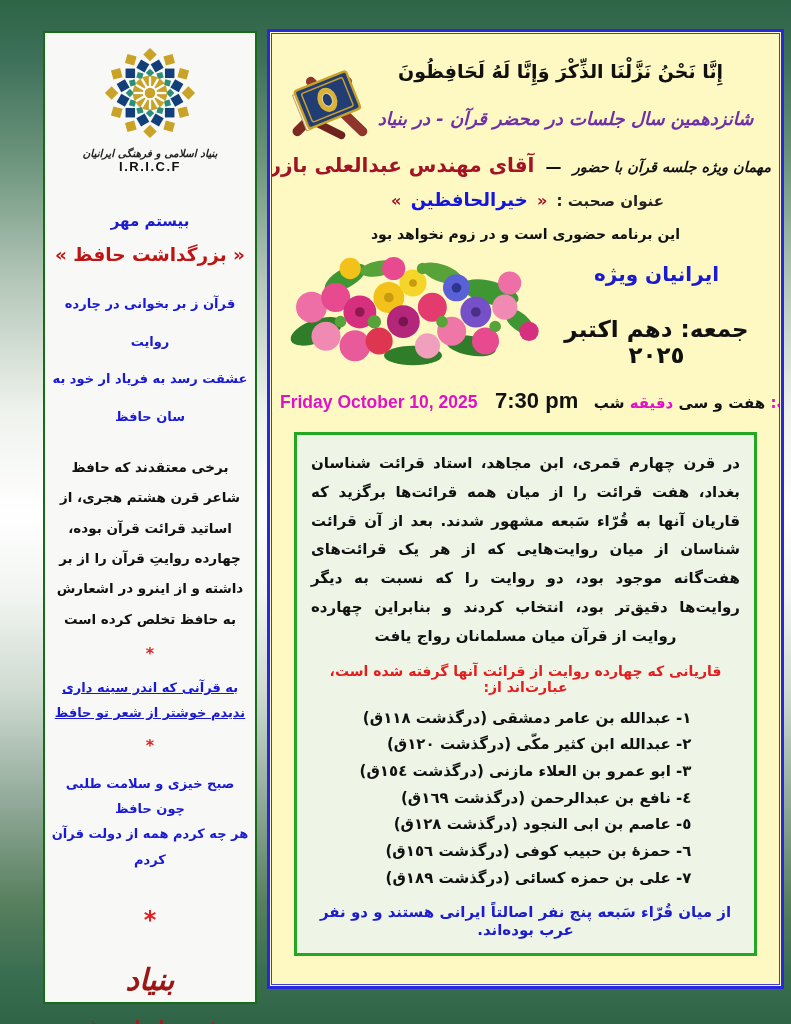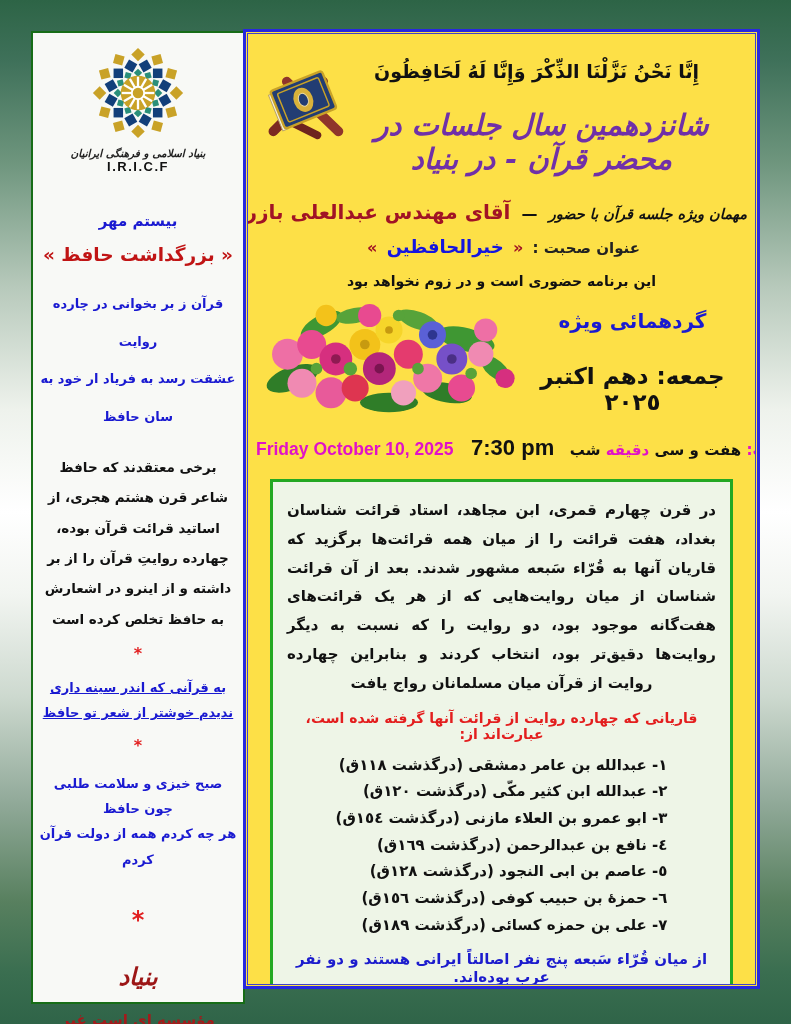--- a/index.html
+++ b/index.html
@@ -7,49 +7,49 @@
   body{
     font-family:"DejaVu Sans",sans-serif;
     background:linear-gradient(180deg,
       #2d6446 0%, #3f715a 6%, #6f967e 16%, #b7c9bb 28%,
       #eef2ec 40%, #ffffff 50%, #f2f5f1 58%, #cdd9cf 68%,
       #93ab9b 78%, #58805f 88%, #3a6e50 95%, #2f6448 100%);
     position:relative;
   }
   
   .sidebar{
-    position:absolute; left:31px; top:31px; width:214px; height:973px;
+    position:absolute; left:43px; top:31px; width:214px; height:973px;
     background:#f8f9f6; border:2px solid #176d17;
     text-align:center; padding:8px 6px; direction:rtl;
   }
   .logo-wrap{ margin-top:4px; }
   .org-script{ font-size:10.5px; font-style:italic; font-weight:700; color:#222; margin-top:2px; }
   .org-acronym{ font-size:13px; font-weight:700; letter-spacing:1.5px; color:#111; font-family:"Liberation Sans",sans-serif; }
   .sb-date{ color:#1a1ad1; font-weight:700; font-size:15px; margin-top:38px; }
   .sb-hafez{ color:#c01414; font-weight:700; font-size:18.5px; margin-top:14px; }
   .sb-couplet{ color:#1a1ad1; font-weight:700; font-size:13px; line-height:2.9; margin-top:20px; }
   .sb-note{ color:#111; font-weight:700; font-size:13.5px; line-height:2.25; margin-top:16px; padding:0 2px; }
   .sb-star{ color:#e22020; font-weight:700; font-size:16px; margin-top:10px; }
   .sb-couplet2{ color:#1a1ad1; font-weight:700; font-size:13px; line-height:1.95; margin-top:12px; text-decoration:underline; }
   .sb-couplet3{ color:#1a1ad1; font-weight:700; font-size:13px; line-height:1.95; margin-top:16px; }
   .sb-star-big{ color:#e22020; font-weight:700; font-size:24px; margin-top:34px; }
-  .sb-bonyad{ color:#9c1616; font-weight:700; font-style:italic; font-size:24px; margin-top:28px; font-family:"DejaVu Serif",serif; }
+  .sb-bonyad{ color:#9c1616; font-weight:700; font-style:italic; font-size:30px; margin-top:28px; font-family:"DejaVu Serif",serif; }
   .sb-disclaimer{ color:#a31b1b; font-weight:700; font-size:15px; line-height:2.55; margin-top:10px; }
   
   .main{
-    position:absolute; left:243px; top:29px; width:517px; height:960px;
-    background:#fde047; border:3px solid #2828de;
+    position:absolute; left:267px; top:29px; width:517px; height:960px;
+    background:#fef9c3; border:3px solid #2828de;
   }
   .main-inner{
     position:absolute; inset:1px; border:1px solid #4040cf;
     padding:14px 8px 0; text-align:center; overflow:hidden;
   }
   .quran-art{ position:absolute; left:10px; top:18px; }
   .verse{ font-weight:700; font-size:19px; color:#111; margin-top:12px; direction:rtl; padding-left:70px; }
-  .anniversary{ color:#7030a8; font-weight:700; font-style:italic; font-size:29px; margin-top:26px; direction:rtl; padding-left:80px; }
+  .anniversary{ color:#7030a8; font-weight:700; font-style:italic; font-size:18px; margin-top:26px; direction:rtl; padding-left:80px; }
   .guest-line{ margin-top:24px; direction:rtl; white-space:nowrap; }
   .guest-intro{ font-weight:700; font-style:italic; font-size:14.5px; color:#111; }
   .guest-dash{ font-weight:700; font-size:16px; color:#111; margin:0 6px; }
   .guest-name{ font-weight:700; font-size:20px; color:#a11325; }
   .topic-line{ margin-top:12px; direction:rtl; font-size:15px; font-weight:700; color:#222; }
   .topic-quote{ color:#a11325; font-size:16px; margin:0 4px; }
   .topic-title{ color:#1515e0; font-size:18px; font-weight:700; }
   .inperson{ margin-top:16px; font-weight:700; font-size:14px; color:#111; direction:rtl; }
   .gather-row{ display:flex; margin-top:12px; direction:ltr; align-items:flex-start; }
   .flowers-art{ flex:0 0 auto; margin-left:4px; }
@@ -260,21 +260,21 @@
             <circle cx="105" cy="45" r="5" fill="#c79a10"></circle>
               <circle cx="130" cy="30" r="4" fill="#c79a10"></circle>
             <circle cx="175" cy="35" r="5" fill="#2e3590"></circle>
               <circle cx="195" cy="60" r="5" fill="#4a2f85"></circle>
             <circle cx="75" cy="60" r="5" fill="#8f1a52"></circle>
               <circle cx="120" cy="70" r="5" fill="#7a1450"></circle>
           </g>
         </svg>
       </div>
       <div class="gather-col">
-        <div class="gather-title">گردهمائی ویژه</div>
+        <div class="gather-title">ایرانیان ویژه</div>
         <div class="gather-date">جمعه:  دهم اکتبر ٢٠٢٥</div>
       </div>
     </div>
 
     <div class="datetime">
       <span class="dt-en">Friday October 10, 2025</span>
       <span class="dt-time">7:30 pm</span>
       <span class="dt-fa">
         <span class="dt-fa-pink">ساعت:</span>
         <span class="dt-fa-black">هفت و سی</span>

